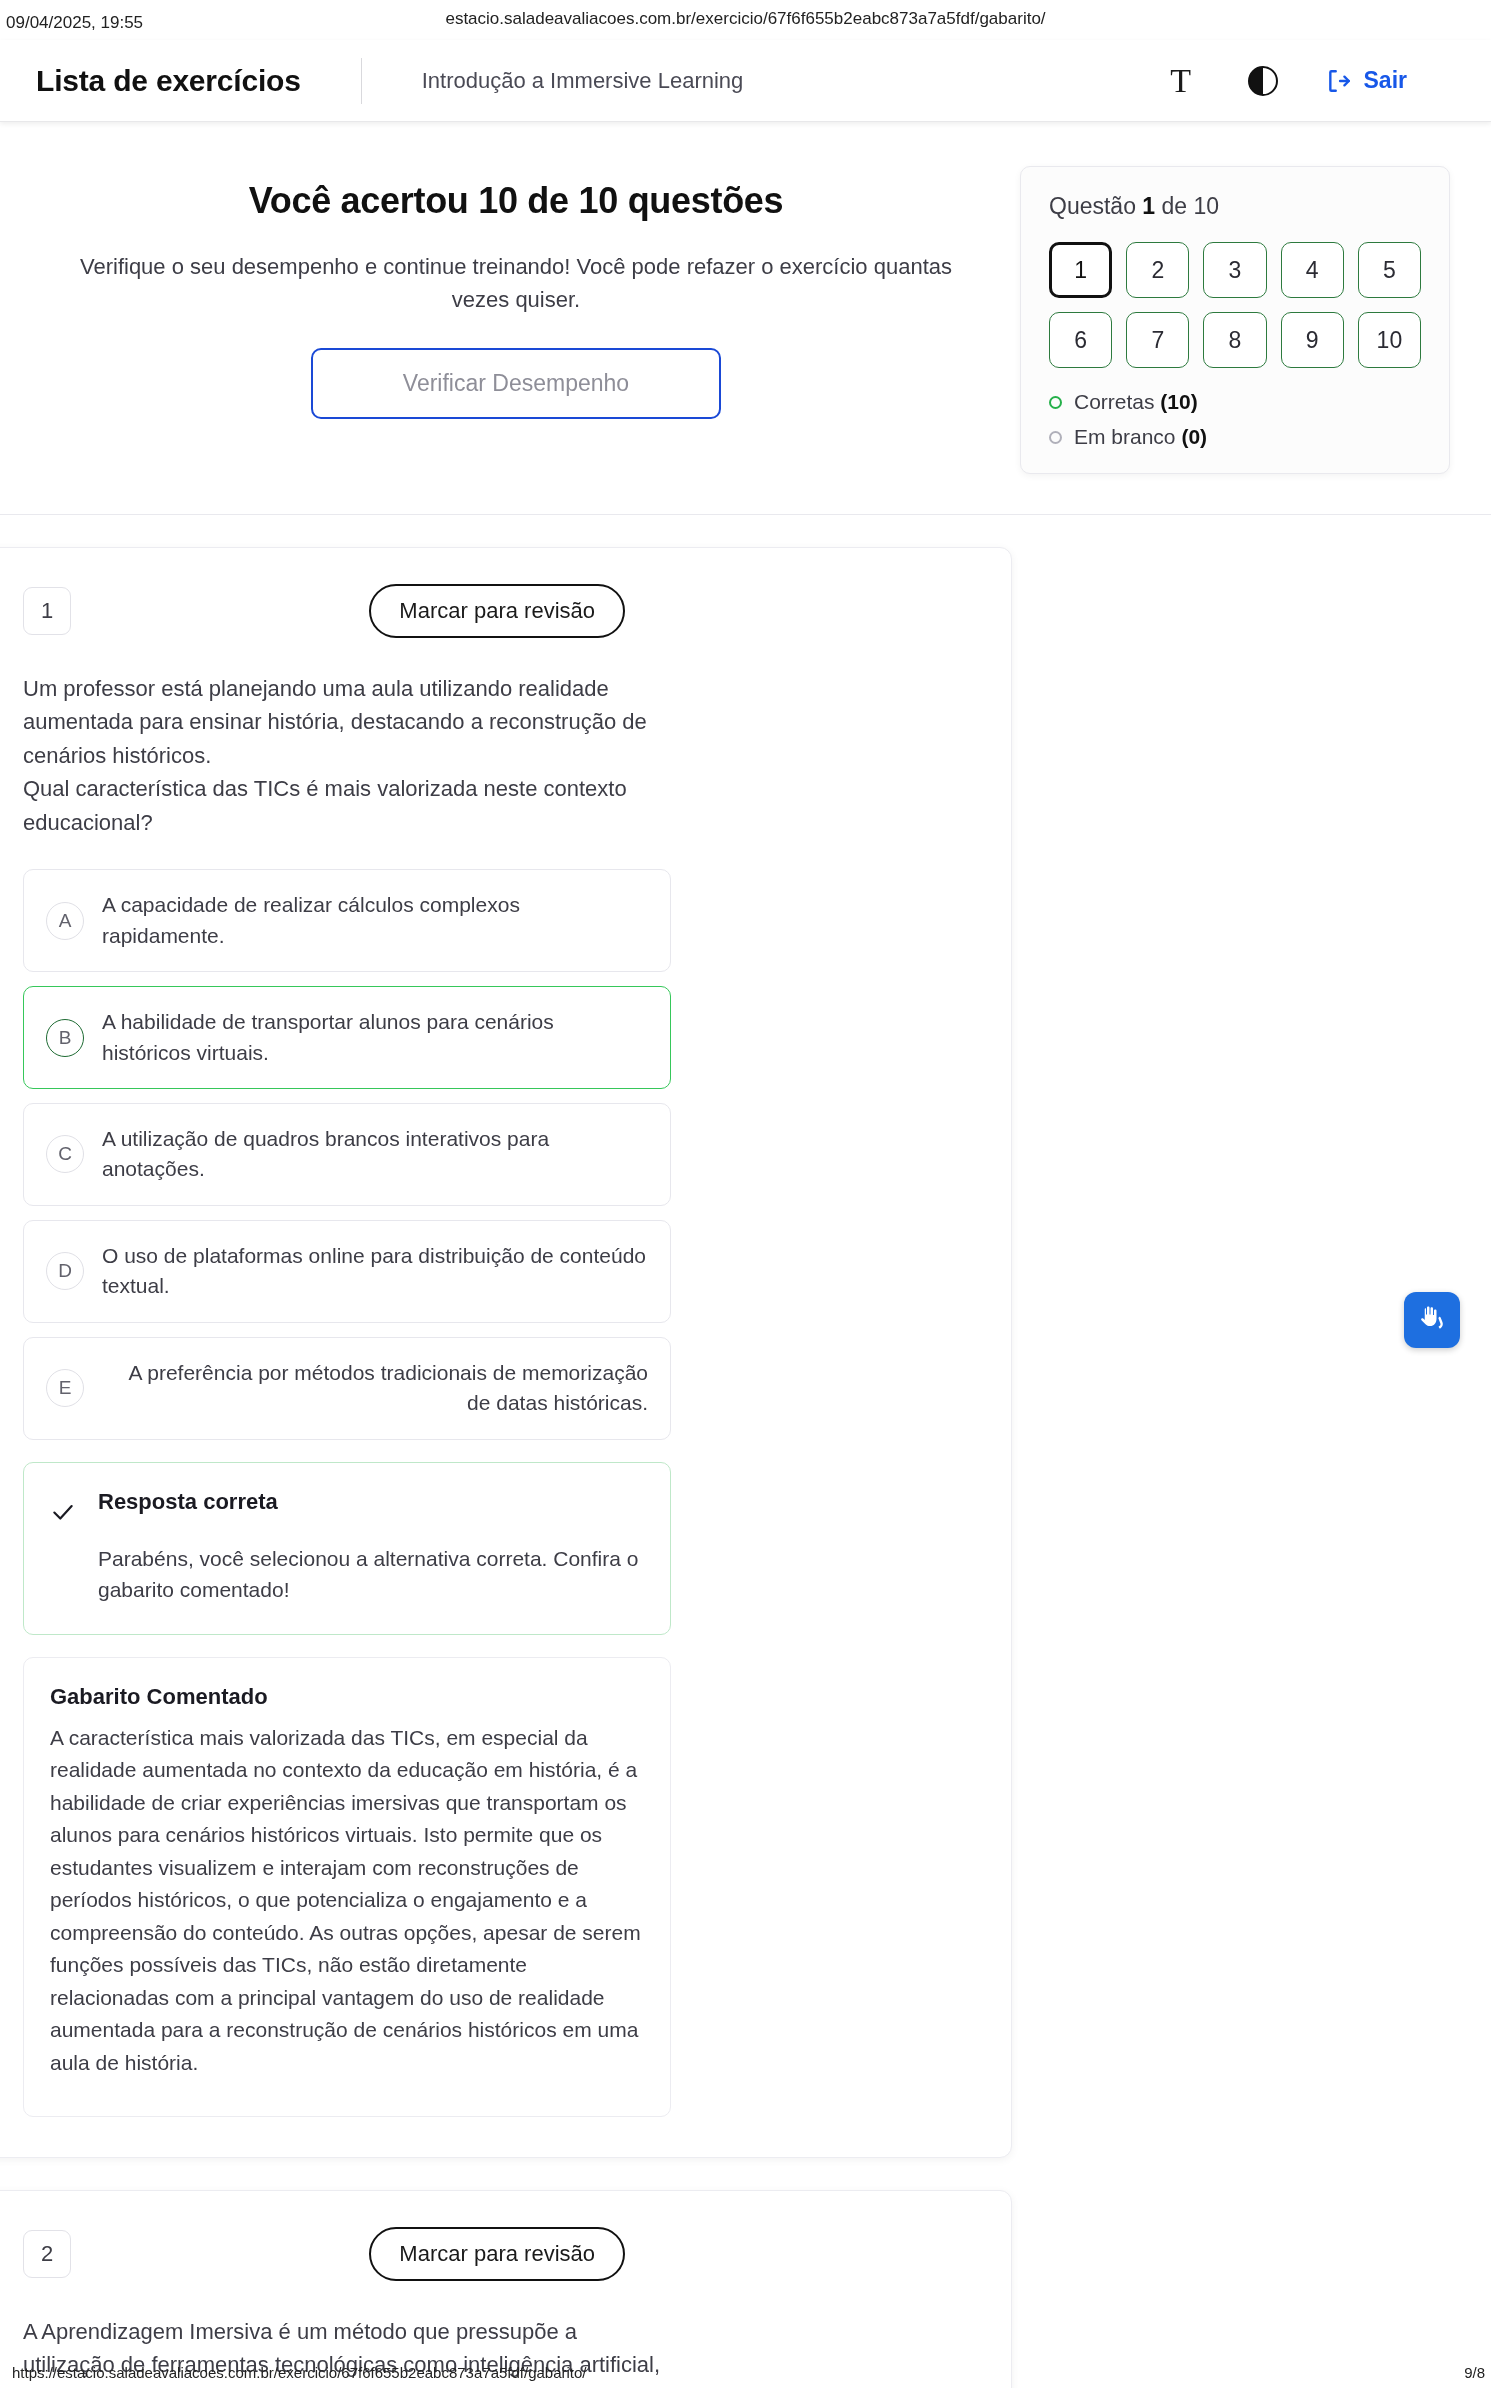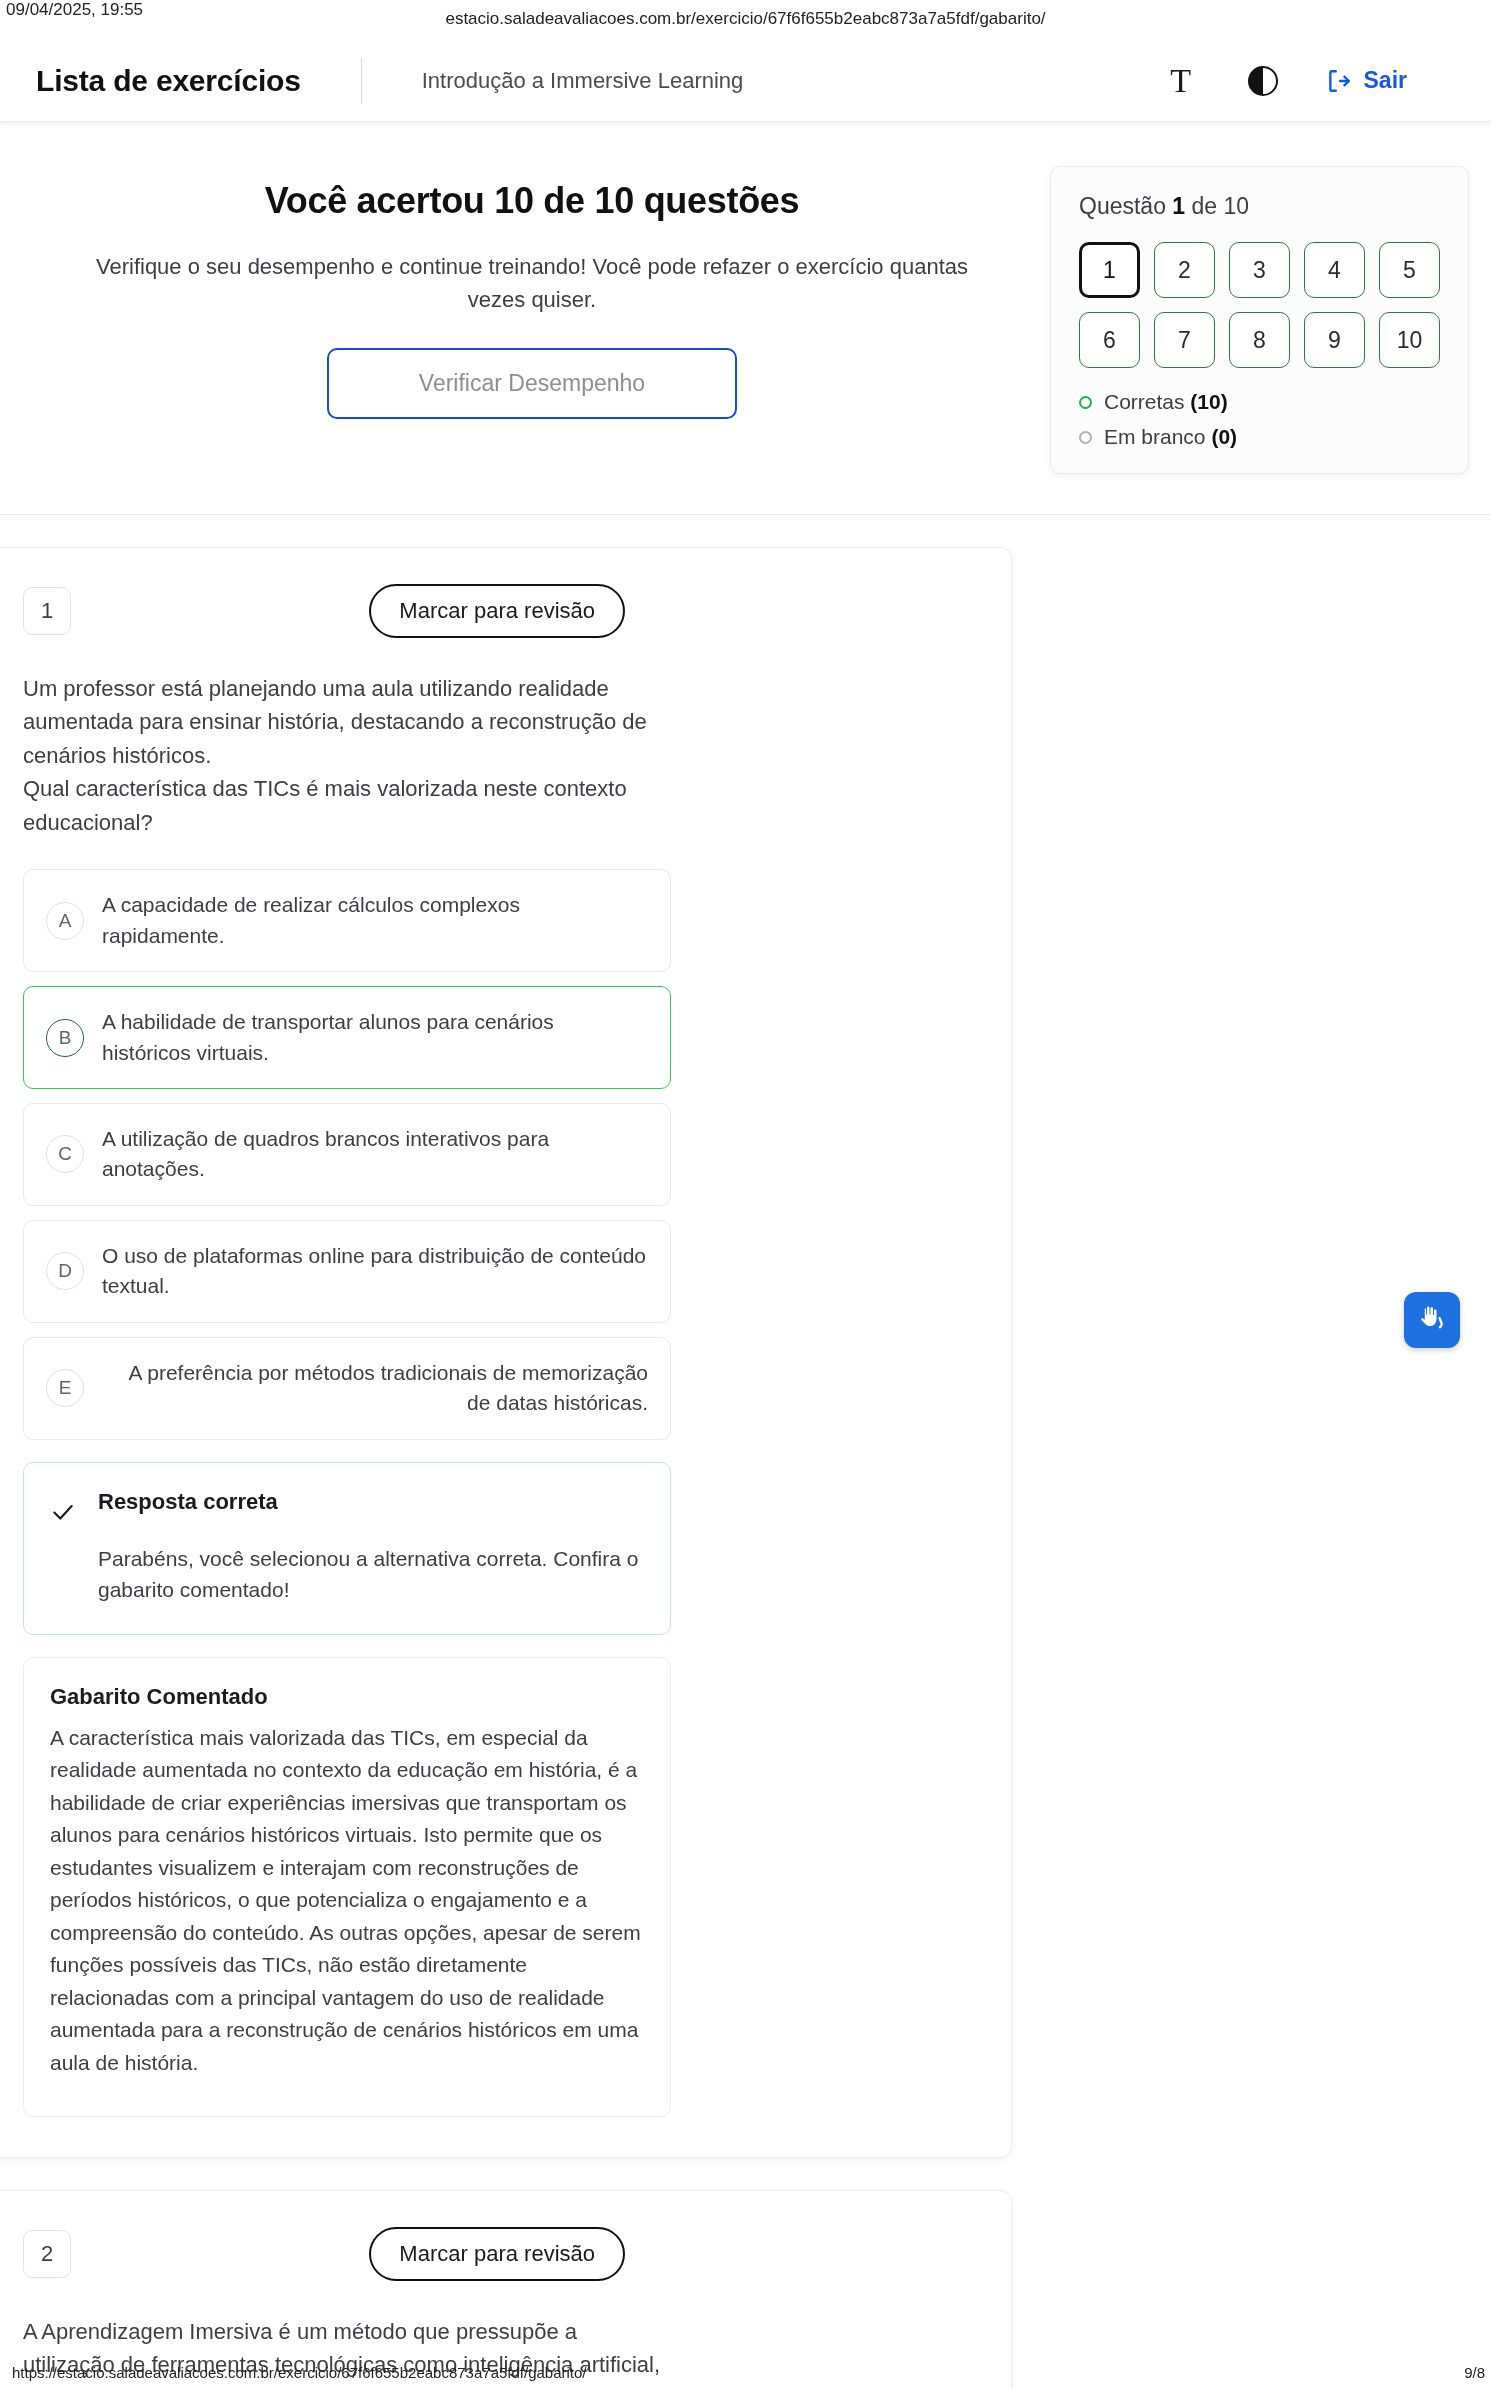--- a/index.html
+++ b/index.html
@@ -11,21 +11,21 @@
   }
   body { position: relative; width: 1491px; min-height: 2388px; }
 
   
   .print-header {
     height: 40px;
     position: relative;
     font-size: 17px;
     color: #222;
   }
-  .print-header .ph-date { position: absolute; left: 6px; top: 0; }
+  .print-header .ph-date { position: absolute; left: 6px; top: 13px; }
   .print-header .ph-url  { position: absolute; left: 0; right: 0; top: 9px; text-align: center; }
 
   
   .appbar {
     position: relative;
     height: 82px;
     background: #fff;
     border-bottom: 1px solid #e8e8ea;
     box-shadow: 0 2px 5px rgba(0,0,0,.07);
     display: flex;
@@ -68,22 +68,21 @@
   }
   .logout svg { display: block; }
 
   
   .page { position: relative; }
 
   .hero-wrap {
     display: flex;
     align-items: flex-start;
     padding: 40px 22px 0 16px;
-    gap: 18px;
-    margin-left: 16px;
+    gap: 4px;
   }
   .hero {
     flex: 0 0 1000px;
     width: 1000px;
     text-align: center;
     padding-top: 18px;
   }
   .hero h1 {
     font-size: 36px;
     font-weight: 700;

